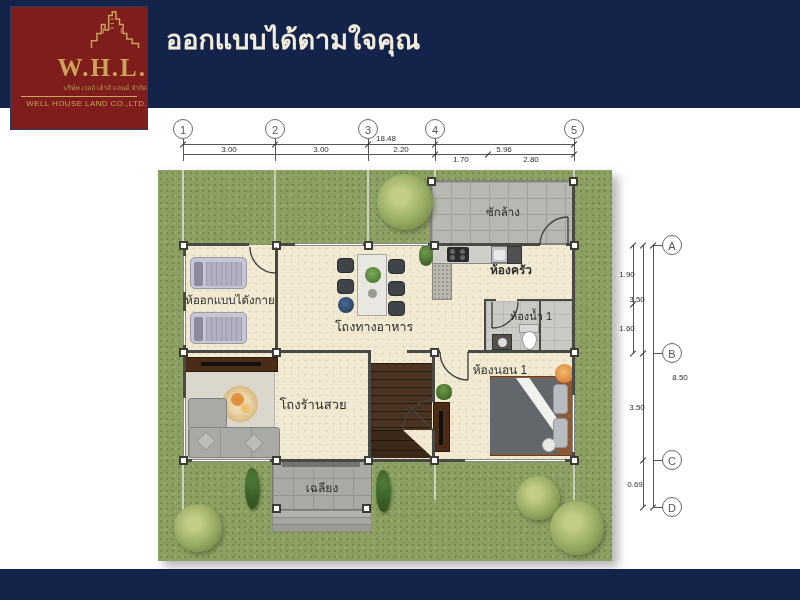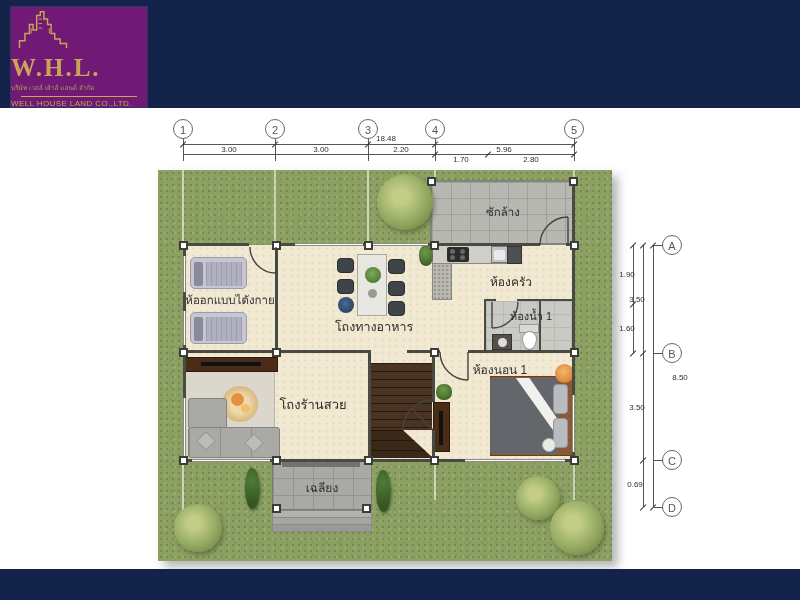--- a/index.html
+++ b/index.html
@@ -4,22 +4,22 @@
 <style>
   html,body{margin:0;padding:0;background:#e8e8e8;}
   #page{position:relative;width:800px;height:600px;background:#ffffff;overflow:hidden;
         font-family:"Liberation Sans",sans-serif;}
   .abs,i,.lbl{position:absolute;display:block;}
   i{font-style:normal;}
 
   
   #header{position:absolute;left:0;top:0;width:800px;height:108px;background:#14234a;}
   #footerbar{position:absolute;left:0;top:569px;width:800px;height:31px;background:#14234a;}
-  #logobox{position:absolute;left:10px;top:6px;width:138px;height:102px;background:#701a75;
-           border:1px solid #2a3a63;box-sizing:border-box;text-align:left;}
+  #logobox{position:absolute;left:10px;top:6px;width:138px;height:124px;background:#7f1d1d;
+           border:1px solid #2a3a63;box-sizing:border-box;text-align:right;}
   #logo-abbr{margin-top:2px;font-family:"Liberation Serif",serif;font-weight:bold;
              font-size:25px;color:#c9a459;letter-spacing:2px;}
   #logo-th{font-size:6.5px;color:#b89a55;margin-top:1px;}
   #logo-line{width:116px;height:1px;background:#c9a459;margin:3px auto 2px auto;}
   #logo-en{font-size:8px;color:#c9a459;letter-spacing:.4px;}
   #title{position:absolute;left:166px;top:24px;color:#f1ecda;font-weight:bold;
          font-size:27px;line-height:32px;}
 
   
   .gcirc{position:absolute;width:20px;height:20px;border:1px solid #666;border-radius:50%;
@@ -63,20 +63,21 @@
   .chair{background:#3f4449;border-radius:4px;border:1px solid #2b2f33;box-sizing:border-box;}
   svg.overlay{position:absolute;left:0;top:0;pointer-events:none;}
 </style>
 </head>
 <body>
 
 <div id="page">
 
   <div id="header">
     <div id="title">
+      <div>ออกแบบได้ตามใจคุณ</div>
     </div>
   </div>
   <div id="logobox">
     <svg width="64" height="38" viewBox="0 0 64 42" style="margin-top:3px;">
       <path d="M6 42 L6 34 L12 34 L12 26 L17 26 L17 16 L21 16 L21 22 L25 22 L25 6 L29 6 L29 2 L33 2 L33 10 L37 10 L37 16 L41 16 L41 26 L45 26 L45 32 L51 32 L51 37 L58 37 L58 42" fill="none" stroke="#c9a459" stroke-width="1.6"></path>
       <path d="M27 10 L31 10 M27 15 L31 15 M27 20 L31 20 M19 20 L19 26 M39 20 L39 26" stroke="#c9a459" stroke-width="1" fill="none"></path>
     </svg>
     <div id="logo-abbr">W.H.L.</div>
     <div id="logo-th">บริษัท เวลล์ เฮ้าส์ แลนด์ จำกัด</div>
     <div id="logo-line"></div>
@@ -283,21 +284,21 @@
     <g fill="none" stroke="#454540" stroke-width="1.4">
       <path d="M250 247 A26 26 0 0 0 276 273 M276 247 L276 273"></path>
       <path d="M568 217 A28 28 0 0 0 540 245 M568 245 L568 217"></path>
       <path d="M492 328 A26 26 0 0 0 518 302 M492 302 L492 328"></path>
       <path d="M440 352 A28 28 0 0 0 468 380 M468 352 L468 380"></path>
       <path d="M433 400 A30 30 0 0 0 403 430 M433 430 L412 409"></path>
     </g>
   </svg>
 
   <span class="lbl" style="left:503px;top:212px;font-size:11.5px;">ซักล้าง</span>
-  <span class="lbl" style="left:511px;top:281px;font-size:12px;">ห้องครัว</span>
+  <span class="lbl" style="left:511px;top:269px;font-size:12px;font-weight:bold;">ห้องครัว</span>
   <span class="lbl" style="left:531px;top:316px;font-size:11px;">ห้องน้ำ 1</span>
   <span class="lbl" style="left:500px;top:369px;font-size:12px;">ห้องนอน 1</span>
   <span class="lbl" style="left:230px;top:300px;font-size:11.5px;">ห้ออกแบบไดังกาย</span>
   <span class="lbl" style="left:374px;top:327px;font-size:12.5px;">โถงทางอาหาร</span>
   <span class="lbl" style="left:313px;top:404px;font-size:13px;">โถงรัานสวย</span>
   <span class="lbl" style="left:322px;top:487px;font-size:12px;">เฉลียง</span>
 
   <div class="abs tree" style="left:377px;top:174px;width:56px;height:56px;"></div>
   <div class="abs tree" style="left:174px;top:504px;width:48px;height:48px;"></div>
   <div class="abs tree" style="left:516px;top:476px;width:44px;height:44px;"></div>

